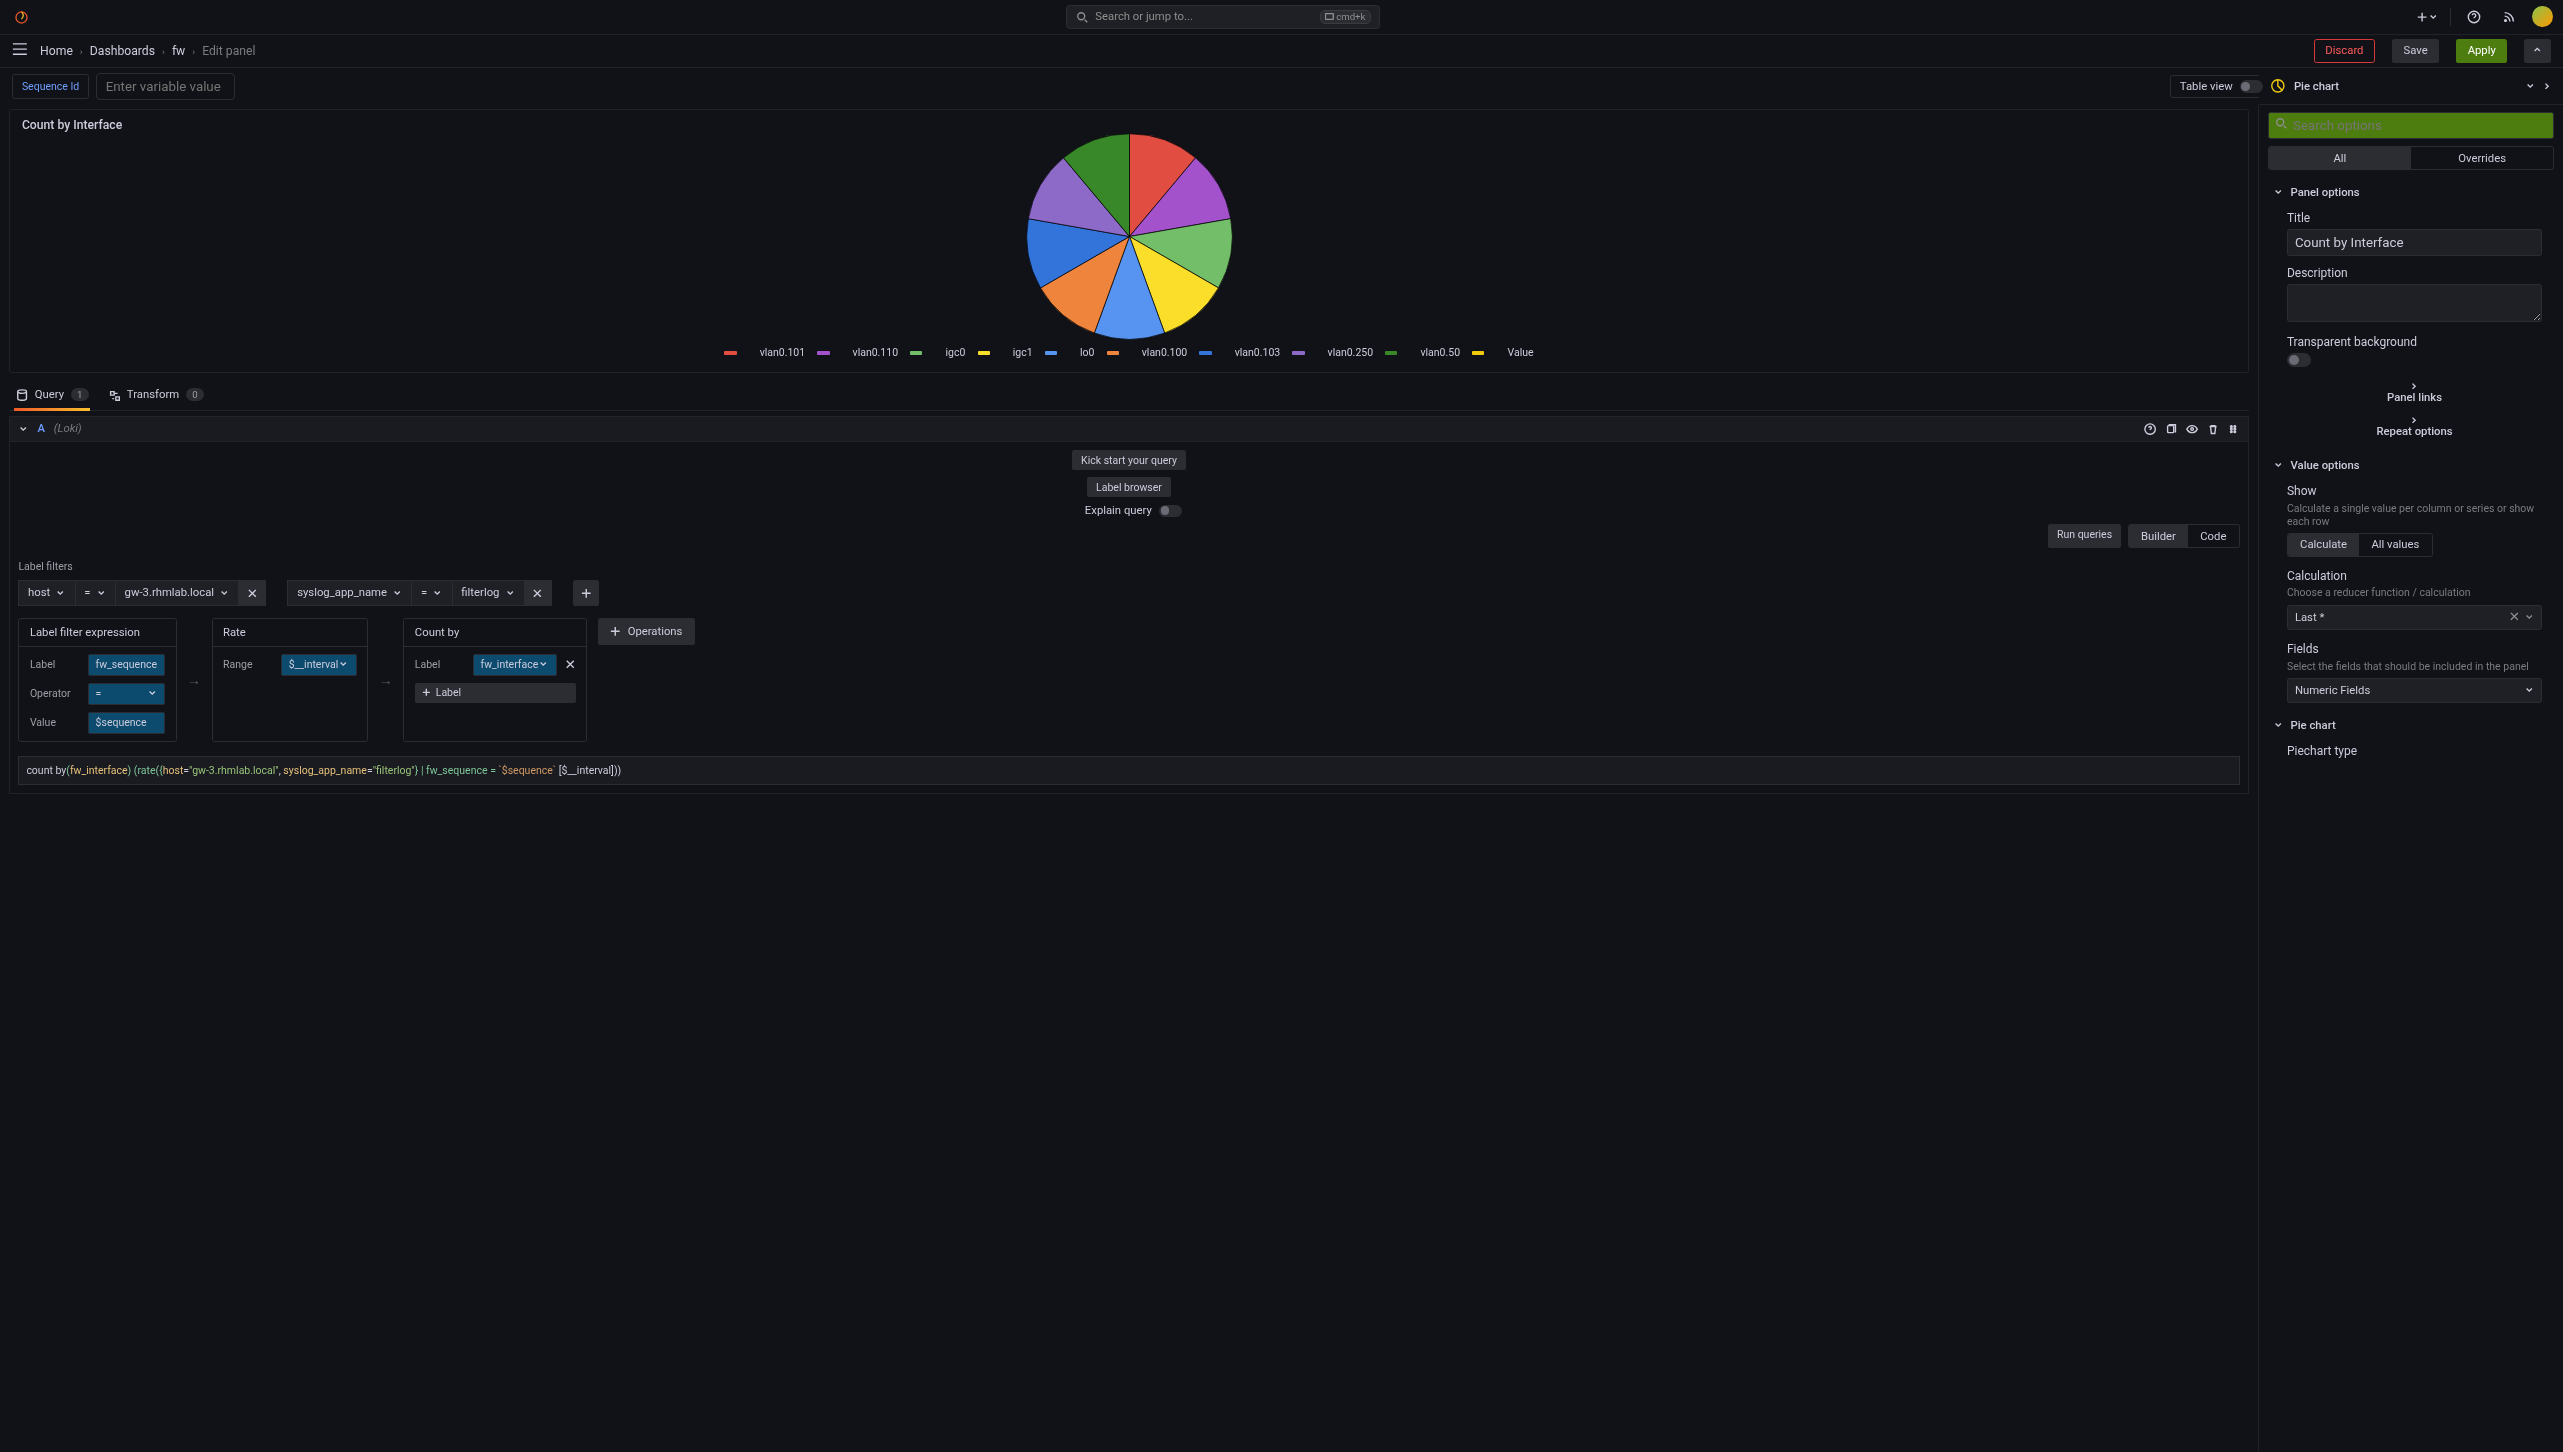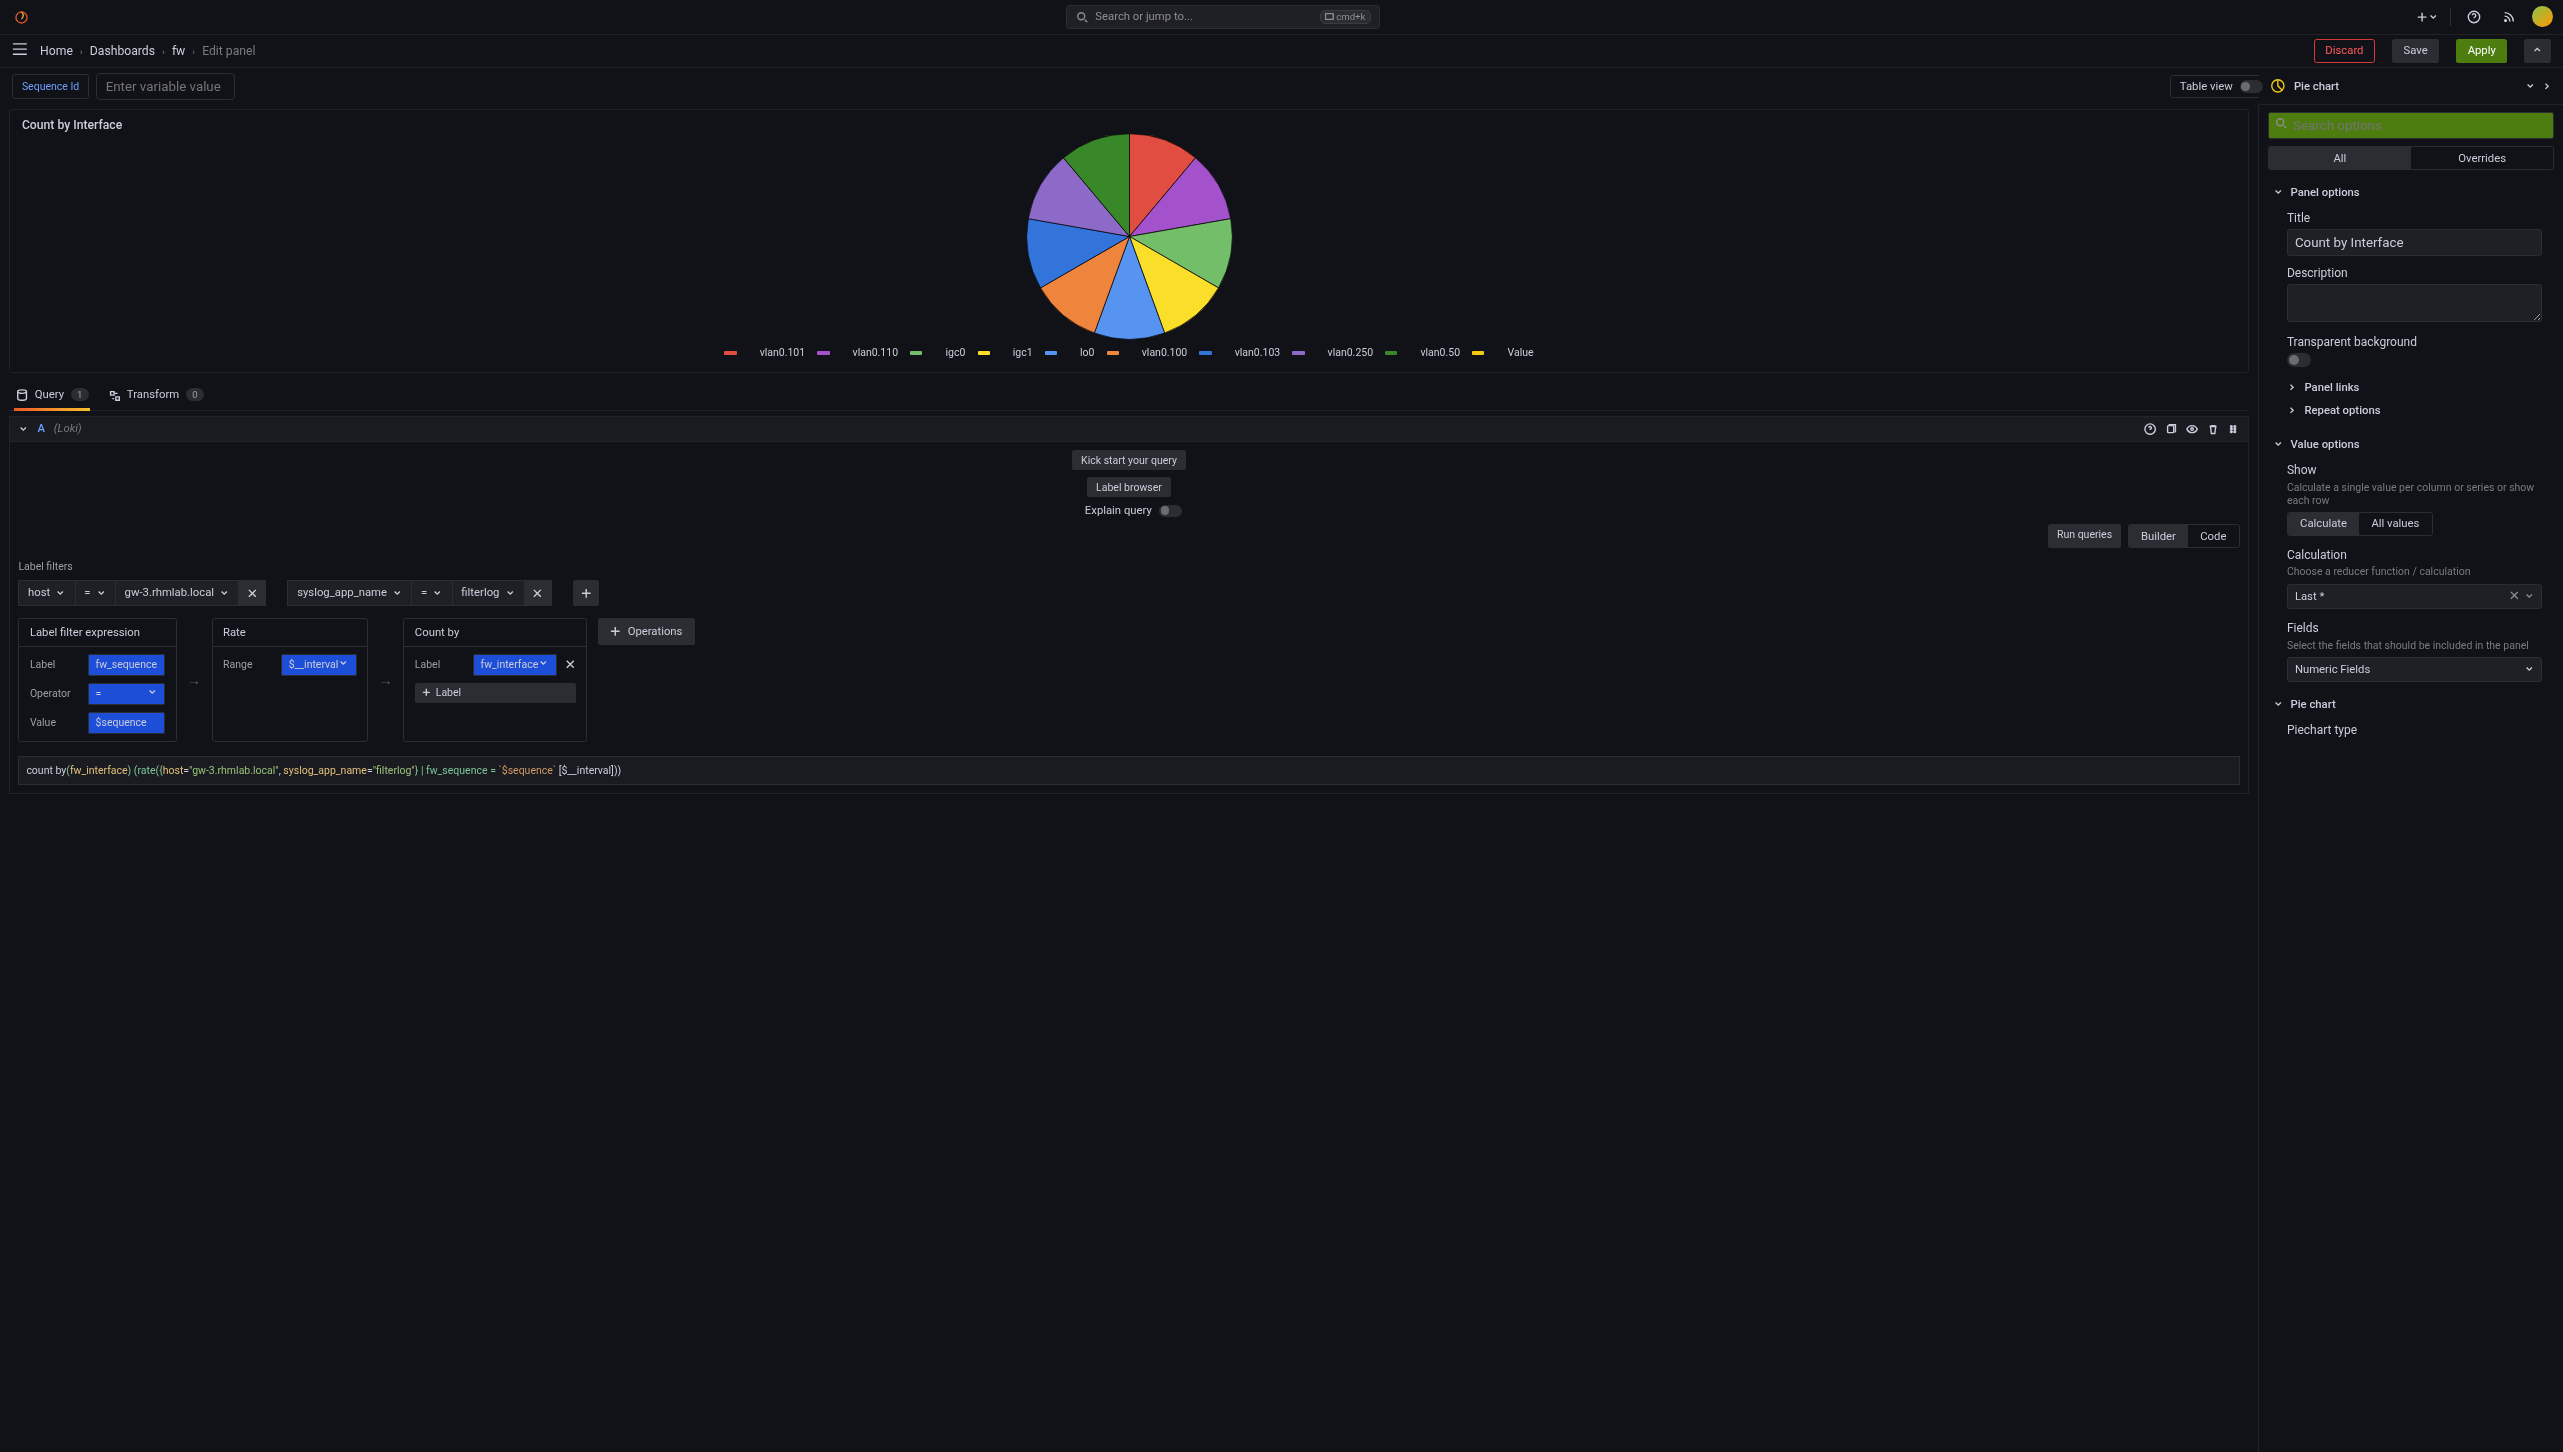--- a/index.html
+++ b/index.html
@@ -346,27 +346,27 @@
 }
 .op-card-body {
   padding: 7px 10.5px;
   display: flex;
   flex-direction: column;
   gap: 7px;
 }
 .field-row { display: flex; align-items: center; gap: 8.7px; font-size: 10.5px; }
 .field-row .lbl { width: 49px; color: #9e9ea8; }
 .mini-input {
-  background: #1d4ed8;
+  background: #0c4a6e;
   border: 0.9px solid #2c2d33;
   padding: 3.5px 7px;
   border-radius: 1.7px;
   flex: 1;
   display: flex;
-  align-items: flex-start;
+  align-items: center;
   justify-content: space-between;
 }
 .arrow-sep {
   align-self: center;
   color: #5c5c66;
   font-size: 14px;
 }
 .add-op-btn {
   align-self: flex-start;
   padding: 7px 12.2px;
@@ -460,24 +460,24 @@
   background: #1f2025;
   border: 0.9px solid #2c2d33;
   padding: 5.2px 7px;
   border-radius: 2.6px;
   color: #ccccdc;
 }
 .form-input.textarea { height: 38px; resize: vertical; }
 .sub-collapse {
   display: flex;
   align-items: center;
-  gap: 7px;
   padding: 5.2px 0;
   font-weight: 500;
   cursor: pointer;
+  flex-direction: column;
 }
 .small-switch {
   width: 24.4px;
   height: 14px;
   background: #2c2d33;
   border-radius: 7.8px;
   position: relative;
   cursor: pointer;
 }
 .small-switch::after {

